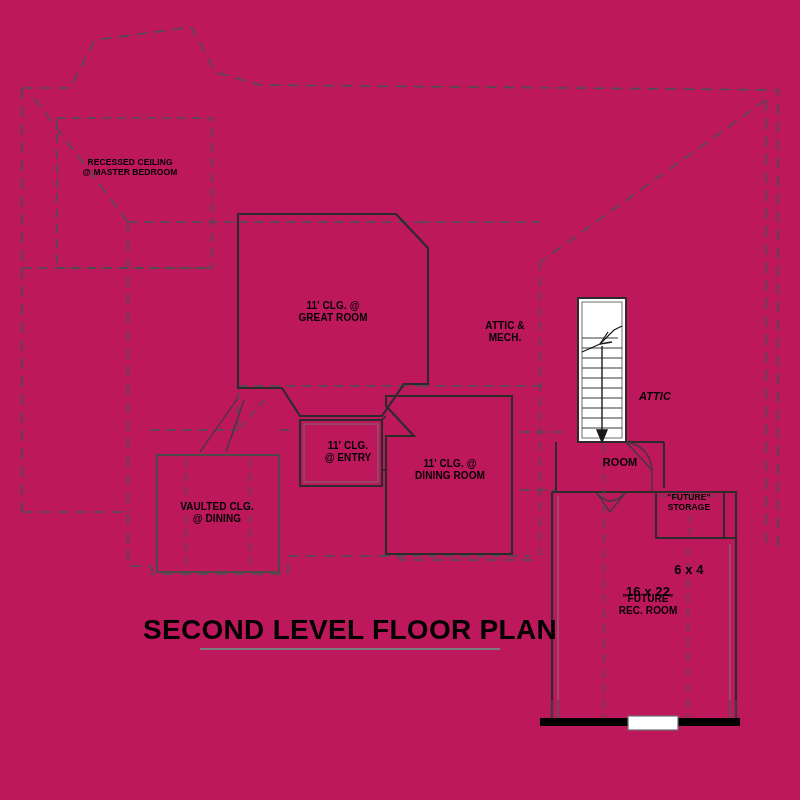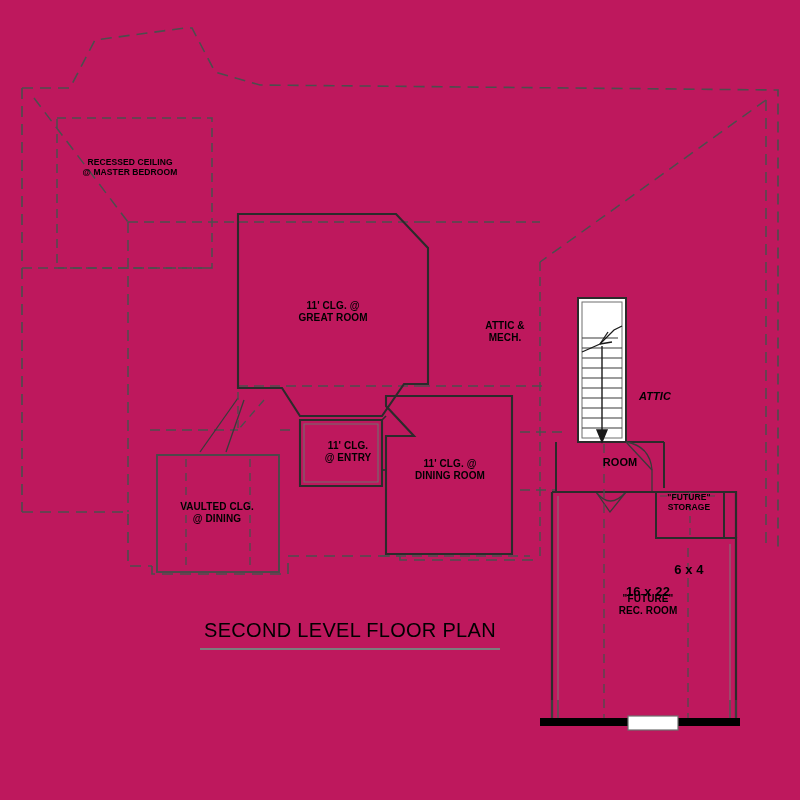--- a/index.html
+++ b/index.html
@@ -41,22 +41,22 @@
   .lbl-sm { font-size: 8.5px; }
   .lbl-md { font-size: 10px; }
   .lbl-lg { font-size: 11px; }
   .lbl-dim { font-size: 13px; }
   #plan-title {
     position: absolute;
     left: 350px;
     top: 630px;
     transform: translate(-50%, -50%);
     font-family: "Liberation Sans", sans-serif;
-    font-weight: normal;
-    font-size: 20px;
+    font-weight: bold;
+    font-size: 28px;
     letter-spacing: 0.3px;
     color: #000000;
     white-space: pre;
   }
   #plan-title-rule {
     position: absolute;
     left: 200px;
     top: 648px;
     width: 300px;
     height: 2px;

